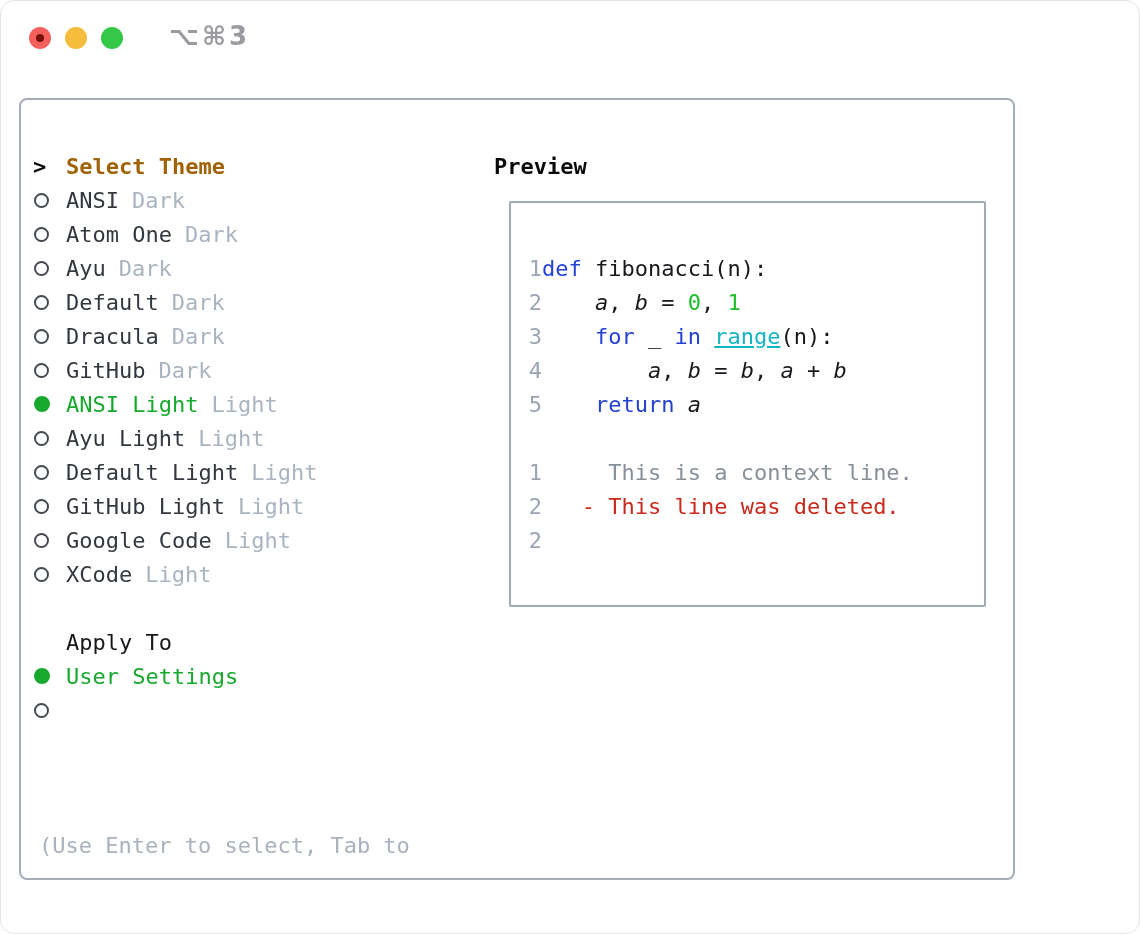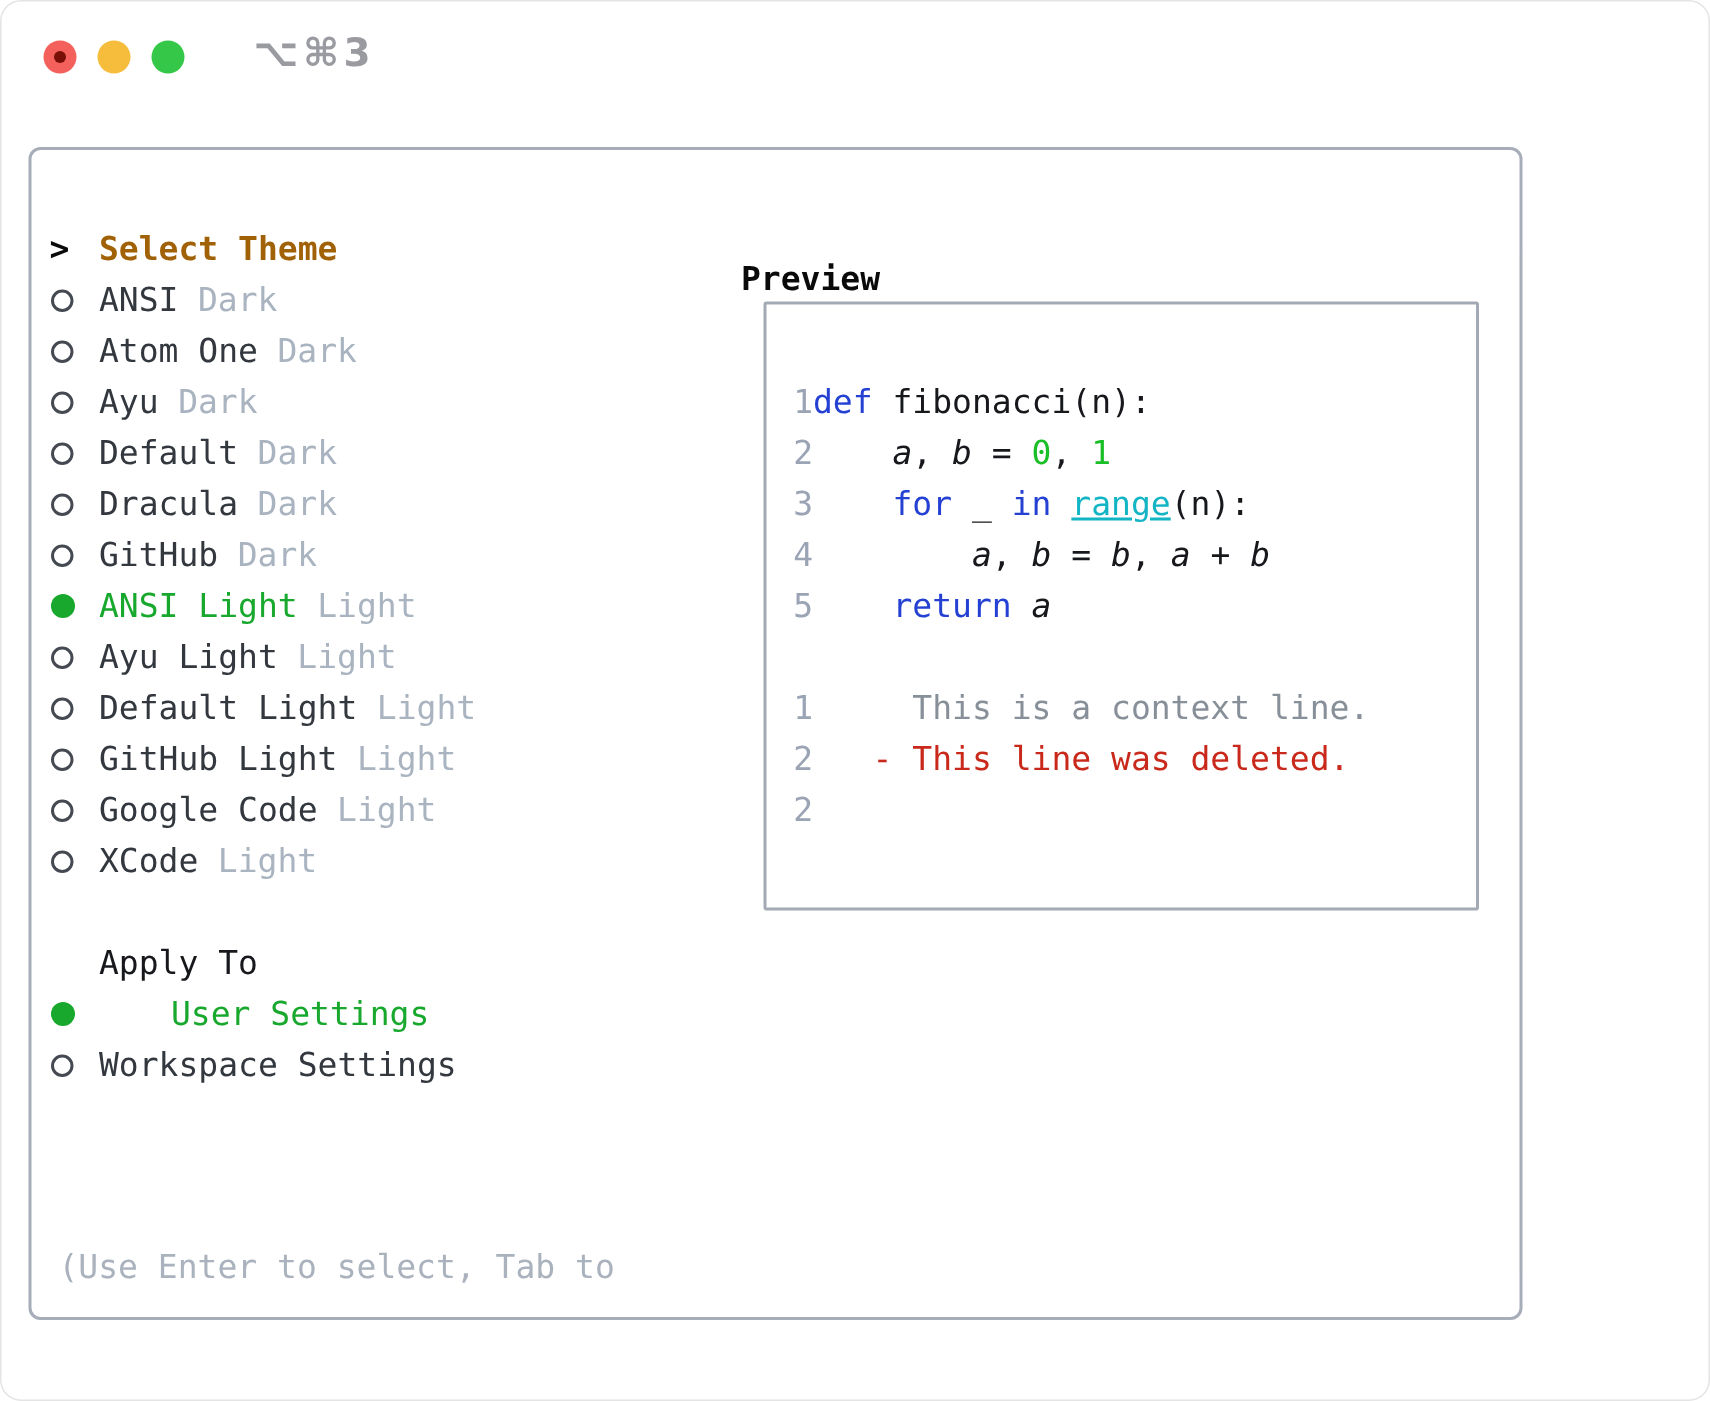--- a/index.html
+++ b/index.html
@@ -43,32 +43,32 @@
   }
   .ring.sel { border:none; background:#17a82d; width:16px; height:16px; }
   .prompt { font-weight:bold; color:#0a0a0a; margin-left:1px; }
   .hdr-label { font-weight:bold; color:#a16207; white-space:pre; }
   .item-name { color:#33383f; white-space:pre; }
   .item-name.sel { color:#17a82d; }
   .item-variant { color:#a9b4c0; margin-left:13px; white-space:pre; }
   .apply-title { color:#16181c; white-space:pre; }
   .apply-gap { height:34px; }
   .apply-name { color:#33383f; white-space:pre; }
-  .apply-name.sel { color:#17a82d;margin-left:48px; }
+  .apply-name.sel { color:#17a82d; }
 
   .footer {
     position:absolute; left:18px; top:661px;
     font-size:22px; line-height:34px; color:#a9b2bd; white-space:pre;
   }
 
   
   .preview-title {
     position:absolute; left:473px; top:49px; height:34px;
     display:flex; align-items:center;
-    font-size:22px; font-weight:bold; color:#0a0a0a; white-space:pre;margin-top:20px;
+    font-size:22px; font-weight:bold; color:#0a0a0a; white-space:pre;
   }
   .preview-box {
     position:absolute; left:488px; top:101px; width:477px; height:406px;
     border:2px solid #a3aab4; border-radius:2px; background:#fff;
     padding-top:14px; overflow:hidden;
   }
   .pline { display:flex; height:34px; align-items:center; font-size:22px; }
   .pnum { width:31px; text-align:right; color:#9aa4b5; flex:none; }
   .pcontent { margin-left:0; white-space:pre; color:#16181c; }
   .tok-plain   { color:#16181c; }
@@ -201,21 +201,20 @@
           <div class="row">
             <span class="marker">
               <span class="ring sel"></span>
             </span>
             <span class="apply-name sel">User Settings</span>
           </div>
           <div class="row">
             <span class="marker">
               <span class="ring"></span>
             </span>
-            <span class="apply-name">Workspace Settings</span>
           </div>
         </div>
     </div>
 
     <div class="footer">
       <div>(Use Enter to select, Tab to</div>
       <div>change focus)</div>
     </div>
 
     <div class="preview-title">Preview</div>

